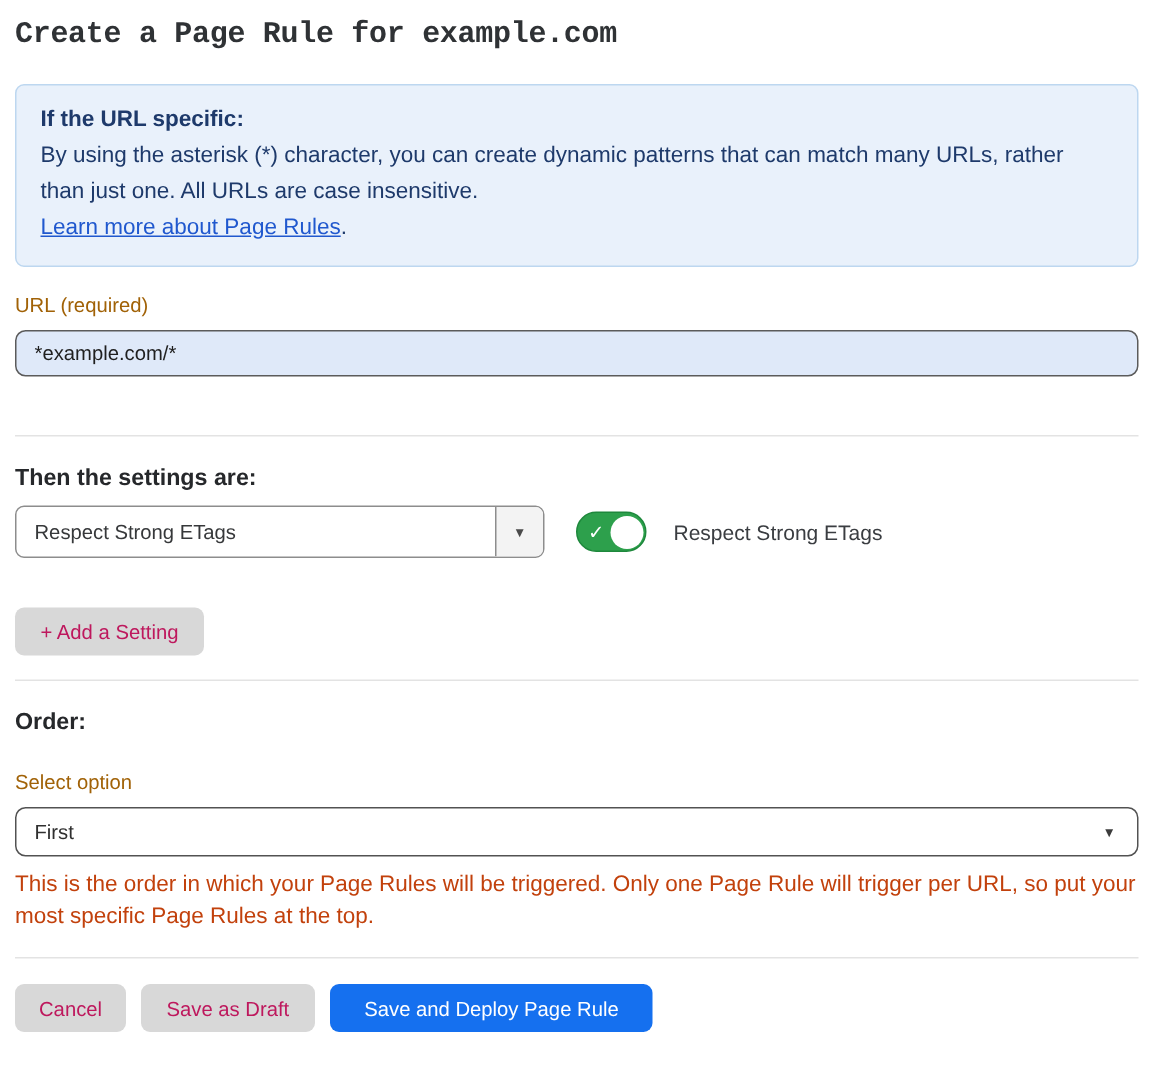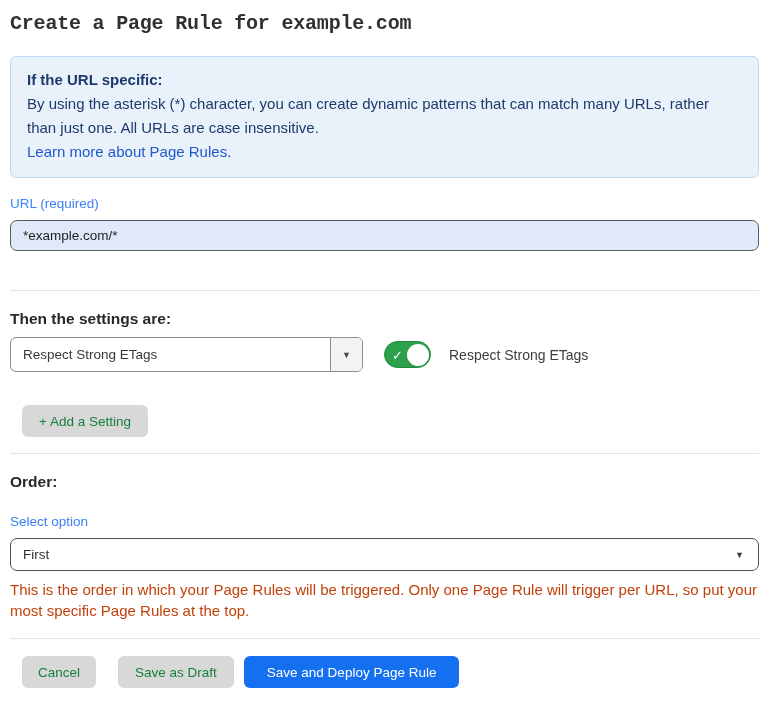--- a/index.html
+++ b/index.html
@@ -28,29 +28,30 @@
     border: 1px solid #bdd7f0;
     border-radius: 6px;
     padding: 11px 16px 13px 16px;
     color: #1e3a6b;
     font-size: 15px;
     line-height: 24px;
   }
   .info-heading { font-weight: 700; }
   .info-link {
     color: #2058ce;
+    text-decoration: underline;
     cursor: pointer;
     text-align: right;
   }
   .info-link-suffix { color: #1e3a6b; }
 
   .field-label {
     margin-top: 18px;
     font-size: 13.5px;
-    color: #3b82f6;
+    color: #a16207;
   }
 
   .url-input {
     margin-top: 9px;
     display: block;
     width: 100%;
     height: 31px;
     background: #dfe9f9;
     border: 1px solid #5b5b5b;
     border-radius: 7px;
@@ -158,22 +159,21 @@
     height: 32px;
     font-size: 13.5px;
     font-family: inherit;
     cursor: pointer;
     display: inline-flex;
     align-items: center;
     justify-content: center;
   }
   .btn-secondary {
     background: #d8d8d8;
-    color: #15803d;
-    margin-left: 12px;
+    color: #be185d;
   }
   .add-setting-btn {
     margin-top: 33px;
     padding: 0 17px;
   }
 
   .order-select {
     margin-top: 9px;
     width: 100%;
     height: 33px;

